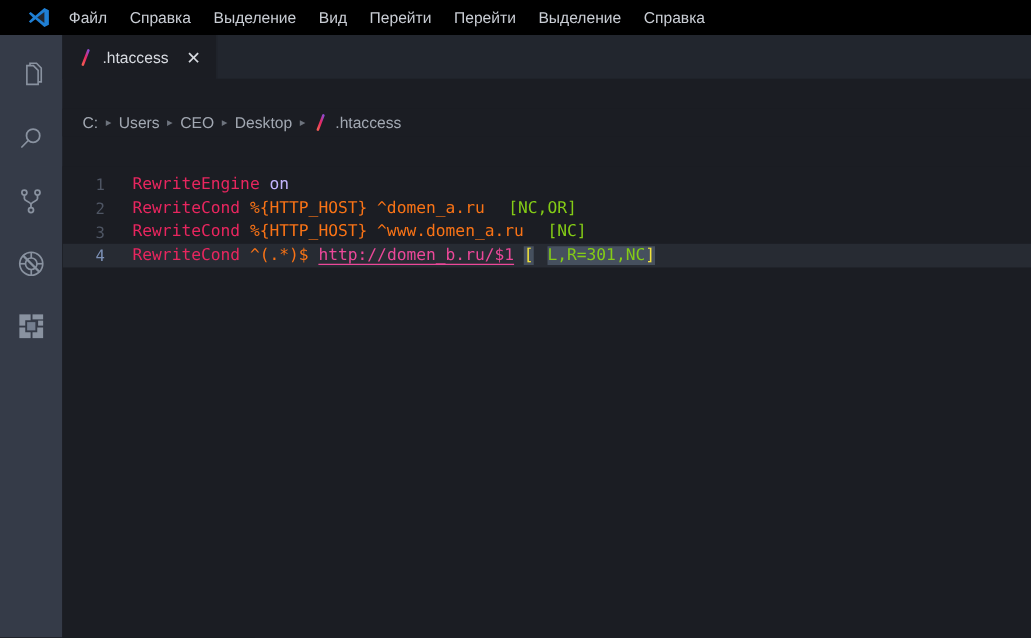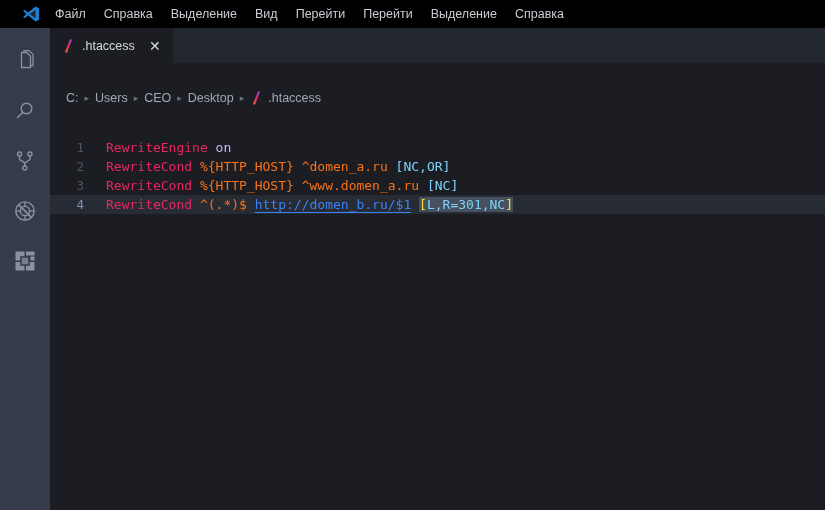--- a/index.html
+++ b/index.html
@@ -114,24 +114,24 @@
     color:#4e5563;
     font-size:12.5px;
     user-select:none;
   }
   .code-line.active .ln { color:#7c90b5; }
   .code-text { white-space:pre; }
 
   
   .t-key   { color:#e8265f;text-align:center; }
   .t-blue  { color:#c4b5fd; }
-  .t-lblue { color:#7dd3fc; }
+  .t-lblue { color:#84cc16;margin-left:11px; }
   .t-yel   { color:#f97316; }
   .t-white { color:#d4d7dd; }
-  .t-url   { color:#3b82f6; text-decoration:underline; text-underline-offset:3px; }
+  .t-url   { color:#ec4899; text-decoration:underline; text-underline-offset:3px; }
   .sel-bg  { background:#46505e; }
   .brkt    { color:#f2e33a; }
 </style>
 </head>
 <body>
 
 <div id="app">
 
   <div class="menubar">
     <div class="vscode-logo">

